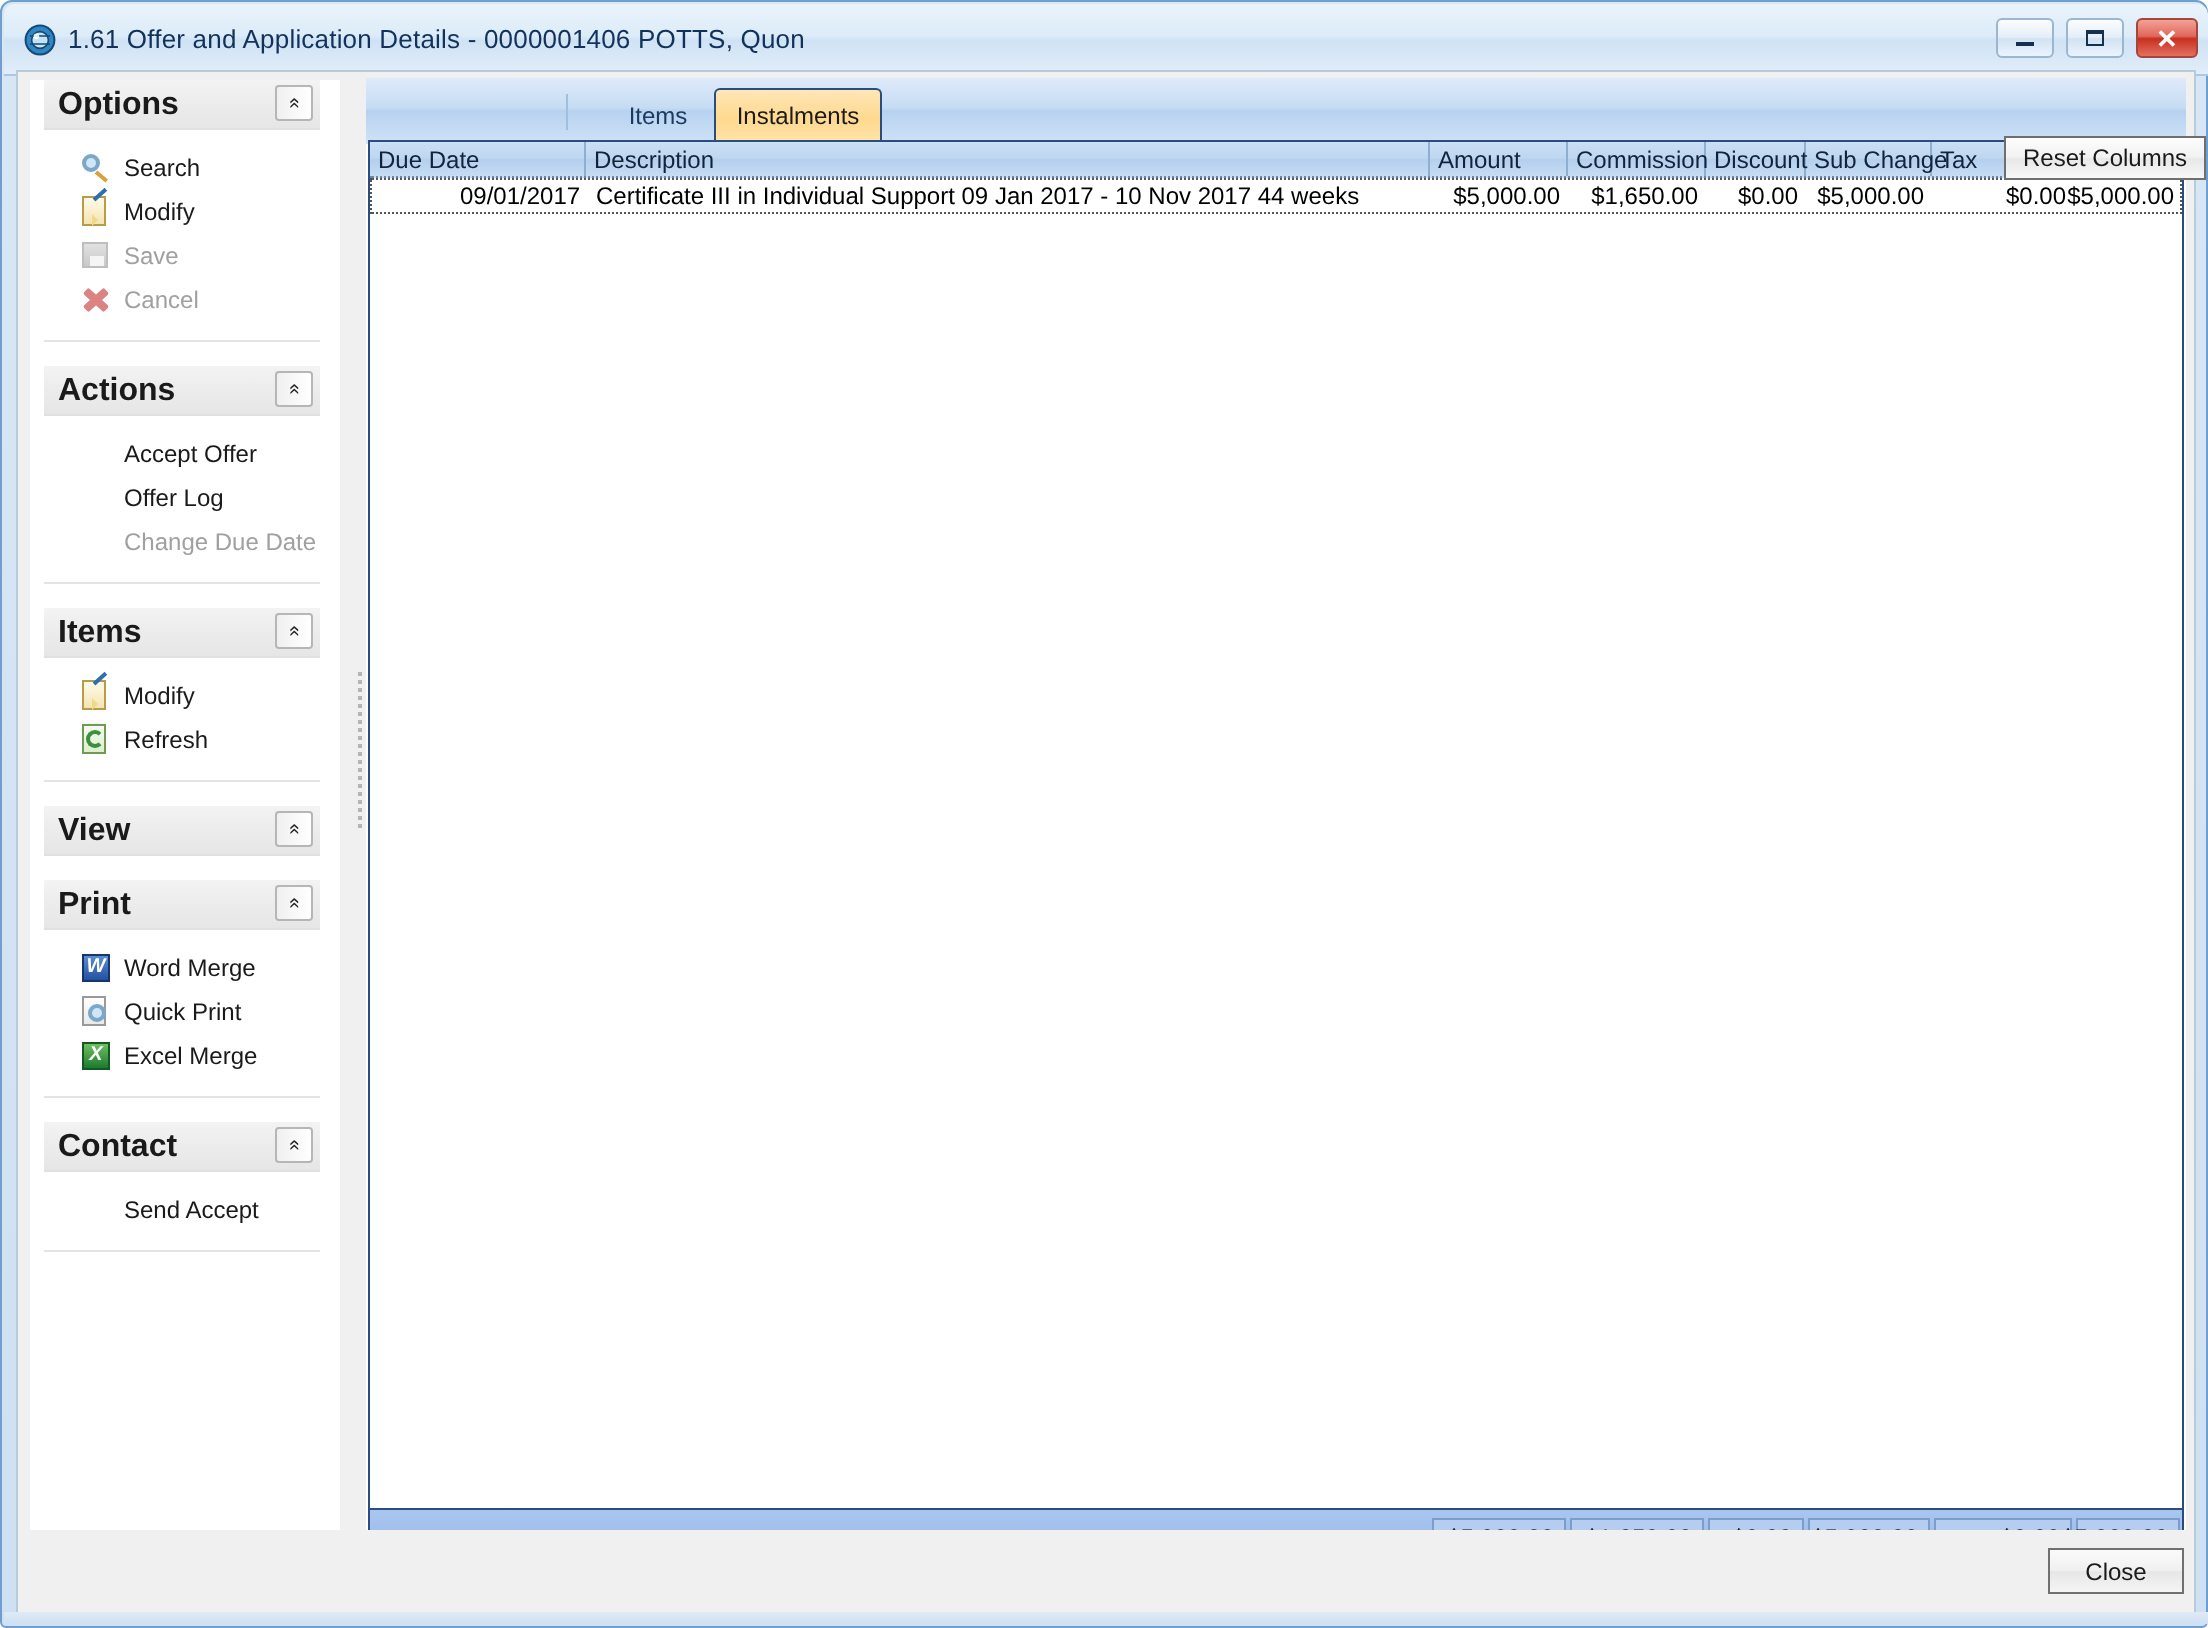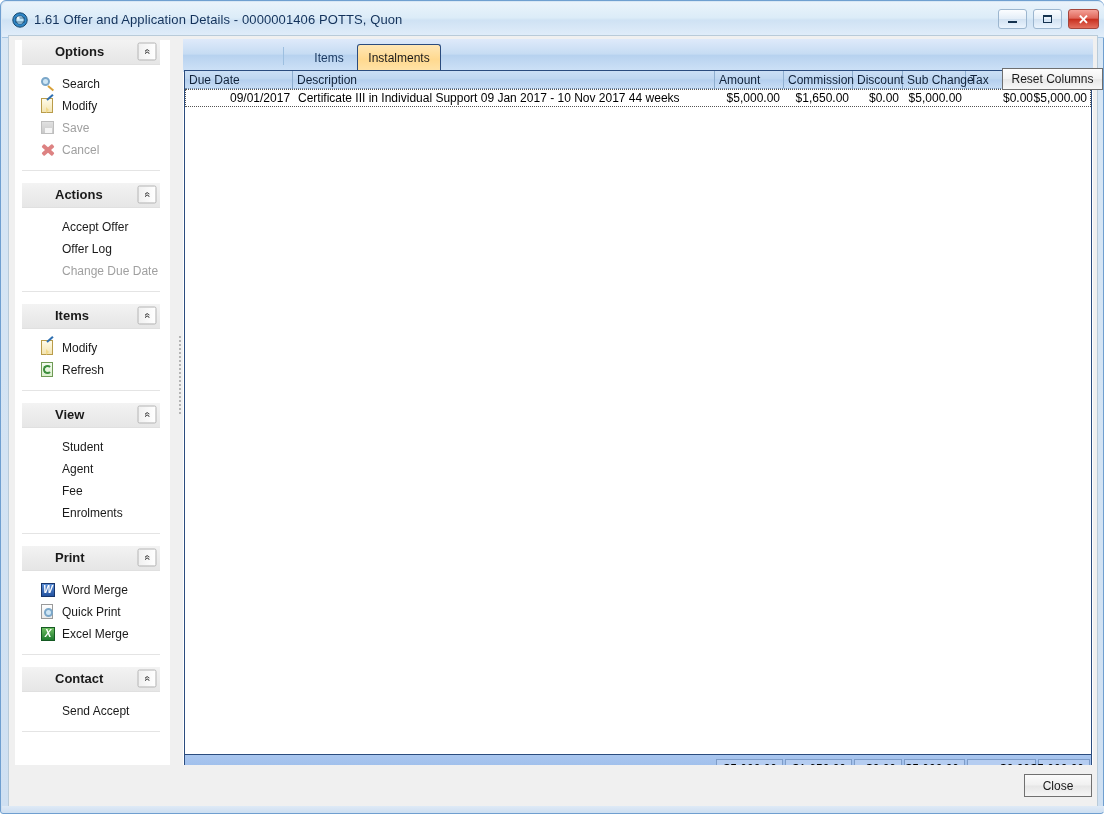--- a/index.html
+++ b/index.html
@@ -92,22 +92,22 @@
   }
 
   .panel { margin: 0 0 12px 7px; width: 138px; background: #ffffff; }
   .panel-header {
     position: relative;
     height: 24px;
     background: linear-gradient(to bottom, #f3f3f3 0%, #ececec 50%, #e6e6e6 100%);
     border-bottom: 1px solid #e0e0e0;
   }
   .panel-title {
-    position: absolute; left: 33px; top: 4px;
-    font-size: 13px; font-weight: bold; color: #1a1a1a;
+    position: absolute; left: 7px; top: 4px;
+    font-size: 16px; font-weight: bold; color: #1a1a1a;
   }
   .panel-toggle {
     position: absolute; right: 4px; top: 2px;
     width: 18px; height: 19px;
     box-sizing: border-box;
     border: 1px solid #b6b6b6;
     background: linear-gradient(to bottom, #ffffff, #f0f0f0);
     border-radius: 2px;
     display: flex; align-items: center; justify-content: center;
     font-size: 10px; color: #222; line-height: 1;
@@ -451,34 +451,20 @@
                   <i class="ico-recycle"></i>
                 </span>
                 <span class="lbl">Refresh</span>
               </div>
             </div>
           </div>
           <div class="panel">
             <div class="panel-header">
               <div class="panel-title">View</div>
               <div class="panel-toggle" style="transform: rotate(90deg);">«</div>
-            </div>
-            <div class="panel-body">
-              <div class="navitem noicon">
-                <span class="lbl">Student</span>
-              </div>
-              <div class="navitem noicon">
-                <span class="lbl">Agent</span>
-              </div>
-              <div class="navitem noicon">
-                <span class="lbl">Fee</span>
-              </div>
-              <div class="navitem noicon">
-                <span class="lbl">Enrolments</span>
-              </div>
             </div>
           </div>
           <div class="panel">
             <div class="panel-header">
               <div class="panel-title">Print</div>
               <div class="panel-toggle" style="transform: rotate(90deg);">«</div>
             </div>
             <div class="panel-body">
               <div class="navitem">
                 <span class="ico">

